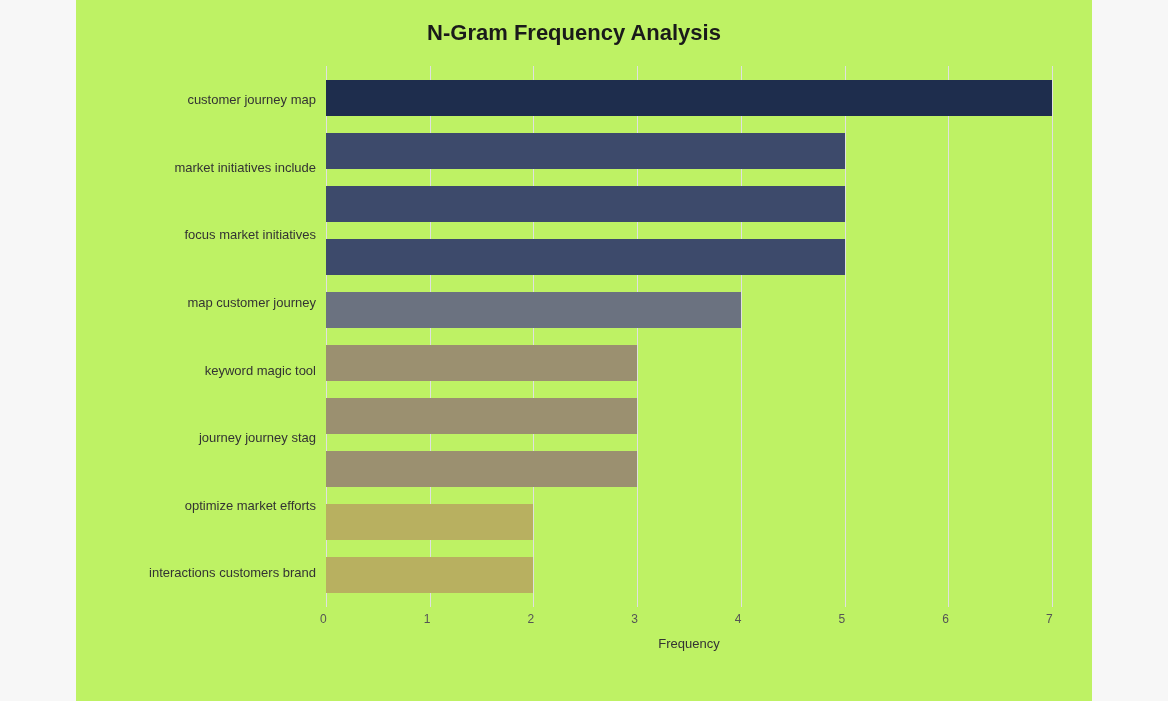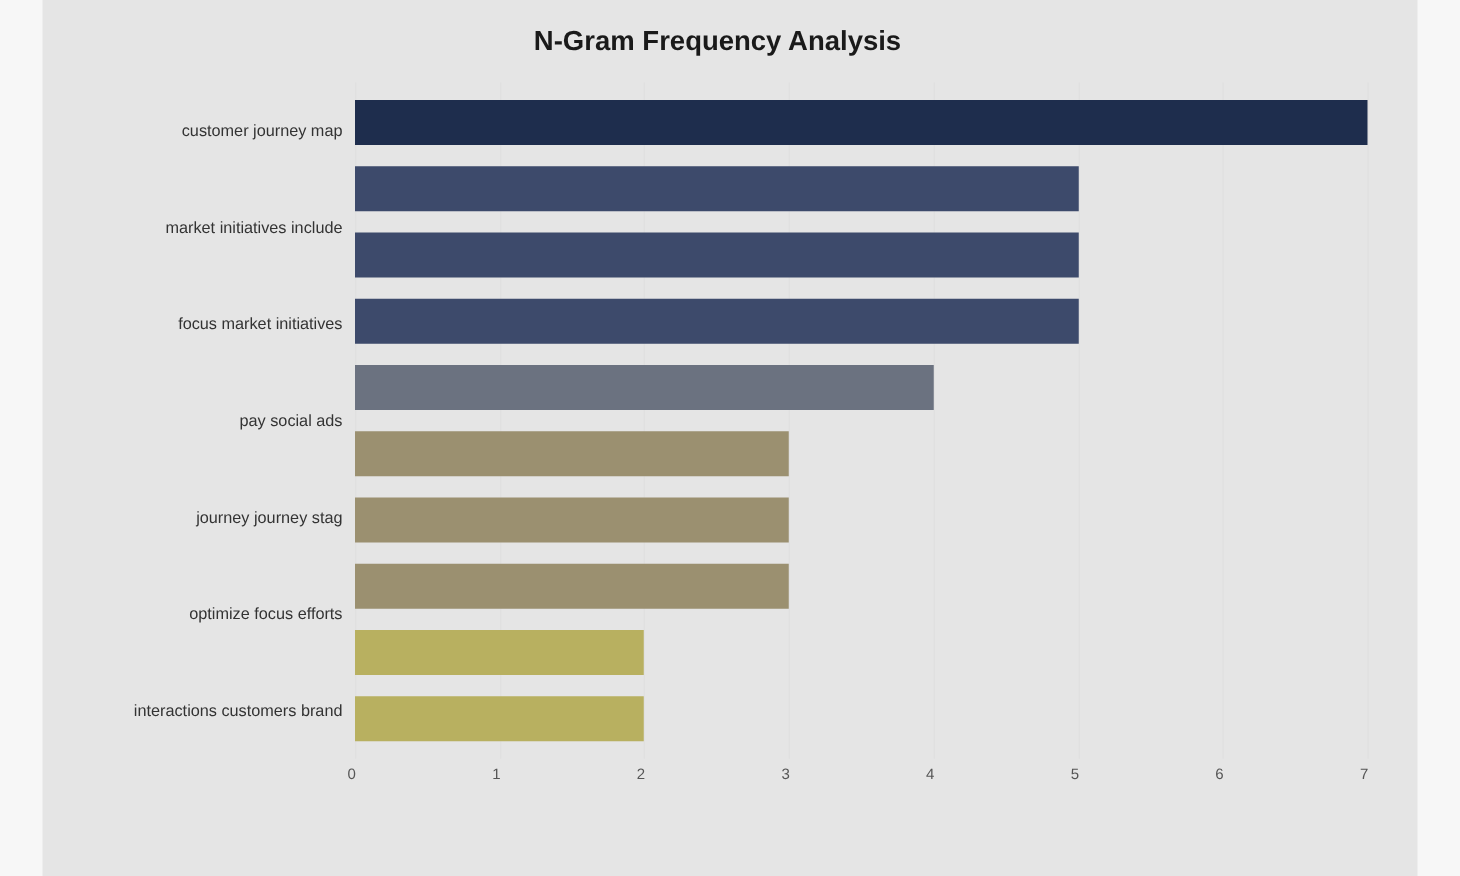--- a/index.html
+++ b/index.html
@@ -6,23 +6,23 @@
     body {
       background: #f7f7f7;
       font-family: Arial, sans-serif;
       width: 1168px;
       height: 701px;
       display: flex;
       align-items: center;
       justify-content: center;
     }
     .chart-container {
-      width: 1100px;
+      width: 1016px;
       height: 701px;
-      background: #e5e5e5;
+      background: #bef264;
       padding: 20px 40px 60px 20px;
       position: relative;
     }
     .chart-title {
       text-align: center;
       font-size: 22px;
       font-weight: bold;
       color: #1a1a1a;
       margin-bottom: 20px;
     }
@@ -124,23 +124,24 @@
 <body>
 
 <div class="chart-container">
   <div class="chart-title">N-Gram Frequency Analysis</div>
 
   <div class="chart-area">
     <div class="y-labels" id="y-labels">
         <div class="y-label">customer journey map</div>
         <div class="y-label">market initiatives include</div>
         <div class="y-label">focus market initiatives</div>
-        <div class="y-label">pay social ads</div>
+        <div class="y-label">map customer journey</div>
+        <div class="y-label">keyword magic tool</div>
         <div class="y-label">journey journey stag</div>
-        <div class="y-label">optimize focus efforts</div>
+        <div class="y-label">optimize market efforts</div>
         <div class="y-label">interactions customers brand</div>
       </div>
     <div class="bars-section">
       <div class="grid-and-bars" id="grid-and-bars">
         <div class="grid-lines" id="grid-lines">
             <div class="grid-line" style="left: 0%;"></div>
             <div class="grid-line" style="left: 14.2857%;"></div>
             <div class="grid-line" style="left: 28.5714%;"></div>
             <div class="grid-line" style="left: 42.8571%;"></div>
             <div class="grid-line" style="left: 57.1429%;"></div>
@@ -188,14 +189,15 @@
     <div class="x-axis" id="x-axis" style="position: relative; height: 20px;">
         <span class="x-tick" style="position: absolute; left: calc(0% - 6px); top: 0px;">0</span>
         <span class="x-tick" style="position: absolute; left: calc(14.2857% - 6px); top: 0px;">1</span>
         <span class="x-tick" style="position: absolute; left: calc(28.5714% - 6px); top: 0px;">2</span>
         <span class="x-tick" style="position: absolute; left: calc(42.8571% - 6px); top: 0px;">3</span>
         <span class="x-tick" style="position: absolute; left: calc(57.1429% - 6px); top: 0px;">4</span>
         <span class="x-tick" style="position: absolute; left: calc(71.4286% - 6px); top: 0px;">5</span>
         <span class="x-tick" style="position: absolute; left: calc(85.7143% - 6px); top: 0px;">6</span>
         <span class="x-tick" style="position: absolute; left: calc(100% - 6px); top: 0px;">7</span>
       </div>
+    <div class="x-label">Frequency</div>
   </div>
 </div>
 
 </body></html>

